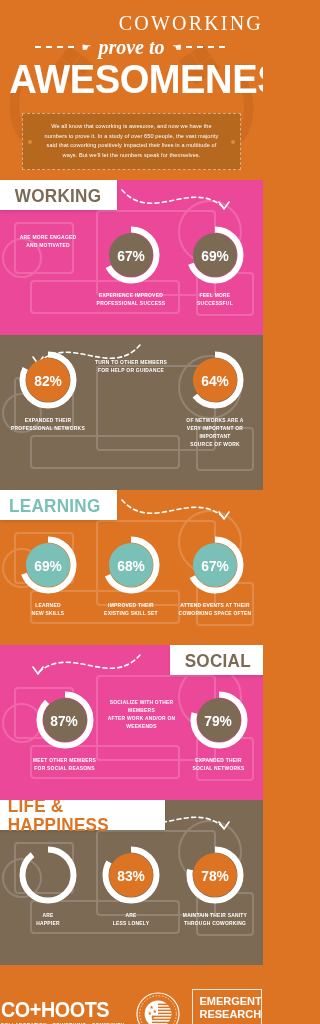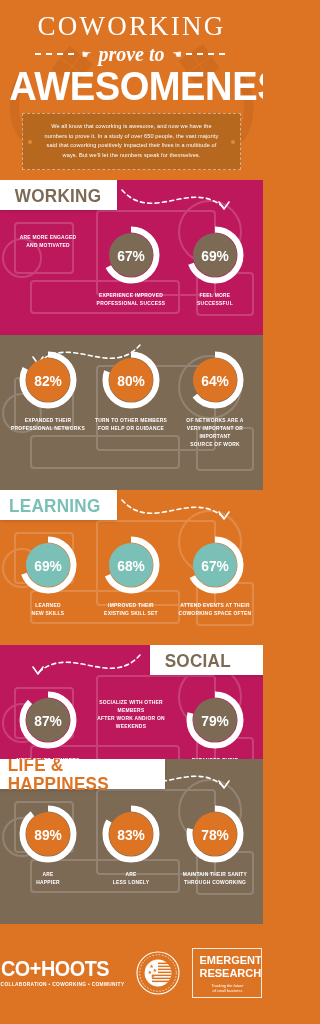--- a/index.html
+++ b/index.html
@@ -22,23 +22,23 @@
   .hero-bg-orn {
     position:absolute; color:#c7661d; opacity:.55;
     font-weight:bold; pointer-events:none; user-select:none;
   }
   .orn-a { left:48px; top:36px; font-size:54px; transform:rotate(-8deg); }
   .orn-b { right:40px; top:34px; font-size:54px; transform:rotate(10deg) scaleX(-1); }
   .orn-c { left:6px;  top:60px; font-size:70px; }
   .orn-d { right:6px; top:62px; font-size:70px; }
 
   .title-main {
-    text-align:center; color:#ffffff;
+    text-align:right; color:#ffffff;
     font-family:"Liberation Serif", serif;
-    font-size:27px; letter-spacing:2.2px; font-weight:400;
+    font-size:20px; letter-spacing:2.2px; font-weight:400;
     padding-top:13px; line-height:1;
     position:relative; z-index:3;
   }
   .title-sub-row {
     display:flex; align-items:center; justify-content:center;
     gap:5px; margin-top:4px; position:relative; z-index:3;
   }
   .dash-line {
     flex:0 0 42px; height:2px;
     background:repeating-linear-gradient(to right,#fff 0 6px,transparent 6px 11px);
@@ -70,21 +70,21 @@
   }
   .intro-ribbon::before { left:5px; }
   .intro-ribbon::after  { right:5px; }
   .intro-text {
     color:#ffffff; font-size:5.6px; line-height:1.72;
     text-align:center; letter-spacing:.1px;
   }
 
   
   .section { position:relative; overflow:hidden; }
-  .sec-teal  { background:#be185d; }
+  .sec-teal  { background:#ec4899; }
   .sec-brown { background:#7c6a55; }
   .sec-orange{ background:#dd7424; }
 
   .sec-bg {
     position:absolute; inset:0; opacity:.17; pointer-events:none;
     overflow:hidden;
   }
   .bg-shape { position:absolute; border:2px solid #fff; }
   .bg-r { border-radius:4px; }
   .bg-c { border-radius:50%; }
@@ -270,28 +270,20 @@
               <svg width="58" height="58" viewBox="0 0 58 58">
                 <circle cx="29" cy="29" r="25.5" fill="none" stroke="#ffffff" stroke-width="6" stroke-linecap="butt" stroke-dasharray="131.38 28.84" transform="rotate(-90 29 29)"></circle>
               </svg>
               <div class="donut-core core-orange">
                 <span class="pct">82%</span>
               </div>
             </div>
             <div class="stat-label">EXPANDED THEIR<br>PROFESSIONAL NETWORKS</div>
           </div>
           <div class="stat">
-            <div class="donut-wrap">
-              <svg width="58" height="58" viewBox="0 0 58 58">
-                <circle cx="29" cy="29" r="25.5" fill="none" stroke="#ffffff" stroke-width="6" stroke-linecap="butt" stroke-dasharray="128.18 32.04" transform="rotate(-90 29 29)"></circle>
-              </svg>
-              <div class="donut-core core-orange">
-                <span class="pct">80%</span>
-              </div>
-            </div>
             <div class="stat-label">TURN TO OTHER MEMBERS<br>FOR HELP OR GUIDANCE</div>
           </div>
           <div class="stat">
             <div class="donut-wrap">
               <svg width="58" height="58" viewBox="0 0 58 58">
                 <circle cx="29" cy="29" r="25.5" fill="none" stroke="#ffffff" stroke-width="6" stroke-linecap="butt" stroke-dasharray="102.54 57.68" transform="rotate(-90 29 29)"></circle>
               </svg>
               <div class="donut-core core-orange">
                 <span class="pct">64%</span>
               </div>
@@ -345,21 +337,21 @@
                 <circle cx="29" cy="29" r="25.5" fill="none" stroke="#ffffff" stroke-width="6" stroke-linecap="butt" stroke-dasharray="107.35 52.87" transform="rotate(-90 29 29)"></circle>
               </svg>
               <div class="donut-core core-teal">
                 <span class="pct">67%</span>
               </div>
             </div>
             <div class="stat-label">ATTEND EVENTS AT THEIR<br>COWORKING SPACE OFTEN</div>
           </div>
         </div>
       </div>
-      <div class="section sec-teal" style="height: 114px;">
+      <div class="section sec-teal" style="height: 155px; padding-left: 20px;">
         <div class="sec-bg">
           <div class="bg-shape bg-r" style="left: 14px; top: 42px; width: 60px; height: 52px;"></div>
           <div class="bg-shape bg-r" style="left: 96px; top: 30px; width: 120px; height: 86px;"></div>
           <div class="bg-shape bg-c" style="left: 178px; top: 20px; width: 64px; height: 64px;"></div>
           <div class="bg-shape bg-r" style="left: 30px; top: 100px; width: 150px; height: 34px;"></div>
           <div class="bg-shape bg-c" style="left: 2px; top: 58px; width: 40px; height: 40px;"></div>
           <div class="bg-shape bg-r" style="left: 196px; top: 92px; width: 58px; height: 44px;"></div>
         </div>
         <div class="header-bar mid-right">
           <div class="sec-title t-brown">SOCIAL</div>
@@ -411,23 +403,20 @@
         <div class="arrow-swoosh" style="top: 2px; left: 118px;"><svg width="140" height="40" viewBox="0 0 140 40">
             <path d="M4 8 C 34 42, 74 -4, 106 26" fill="none" stroke="#ffffff" stroke-width="1.6" stroke-dasharray="4 3.4" stroke-linecap="round"></path>
             <path d="M101 20 L106 27 L111 20" fill="none" stroke="#ffffff" stroke-width="1.6" stroke-linecap="round" stroke-linejoin="round"></path>
           </svg></div>
         <div class="stats-row">
           <div class="stat">
             <div class="donut-wrap">
               <svg width="58" height="58" viewBox="0 0 58 58">
                 <circle cx="29" cy="29" r="25.5" fill="none" stroke="#ffffff" stroke-width="6" stroke-linecap="butt" stroke-dasharray="142.60 17.62" transform="rotate(-90 29 29)"></circle>
               </svg>
-              <div class="donut-core core-orange">
-                <span class="pct">89%</span>
-              </div>
             </div>
             <div class="stat-label">ARE<br>HAPPIER</div>
           </div>
           <div class="stat">
             <div class="donut-wrap">
               <svg width="58" height="58" viewBox="0 0 58 58">
                 <circle cx="29" cy="29" r="25.5" fill="none" stroke="#ffffff" stroke-width="6" stroke-linecap="butt" stroke-dasharray="132.98 27.24" transform="rotate(-90 29 29)"></circle>
               </svg>
               <div class="donut-core core-orange">
                 <span class="pct">83%</span>

